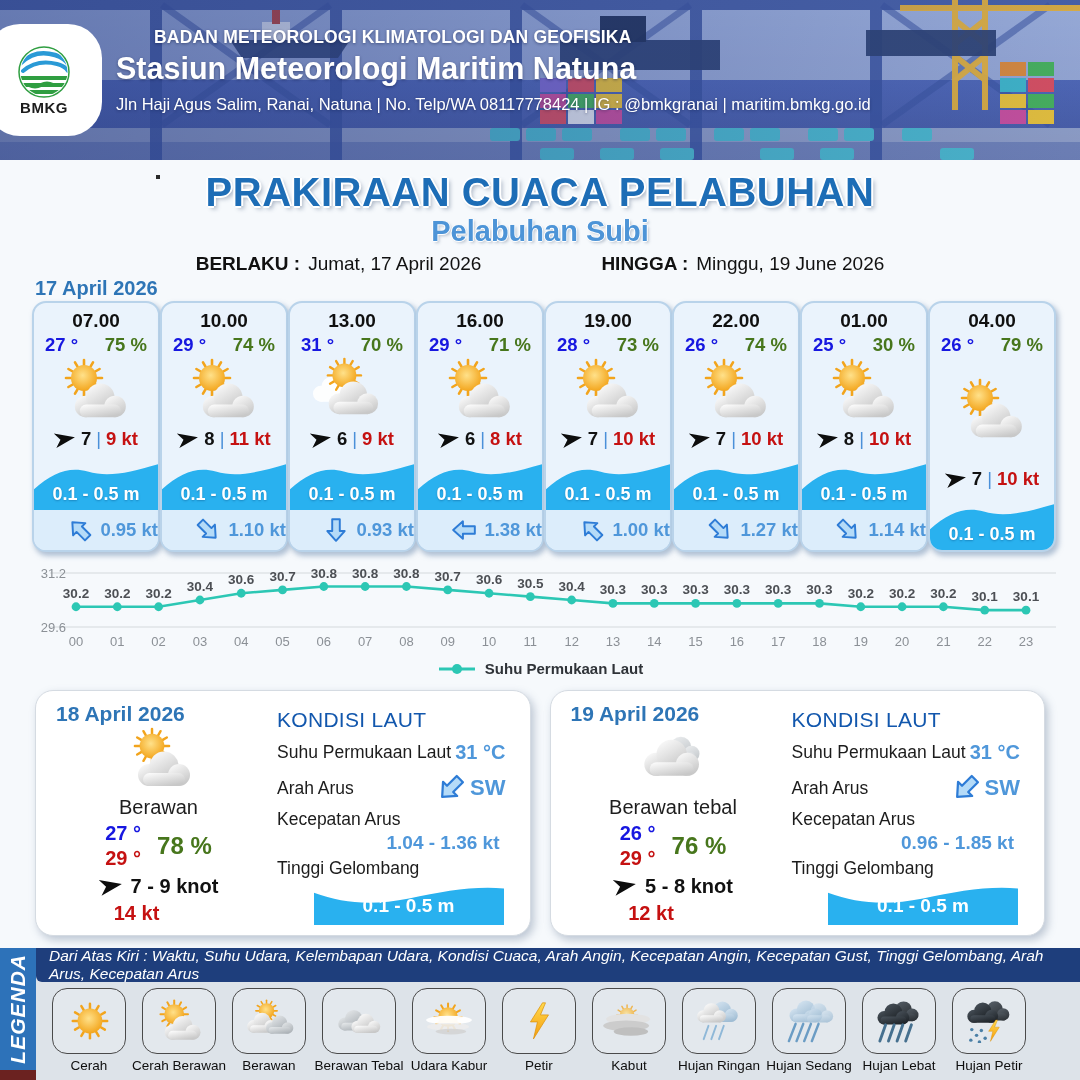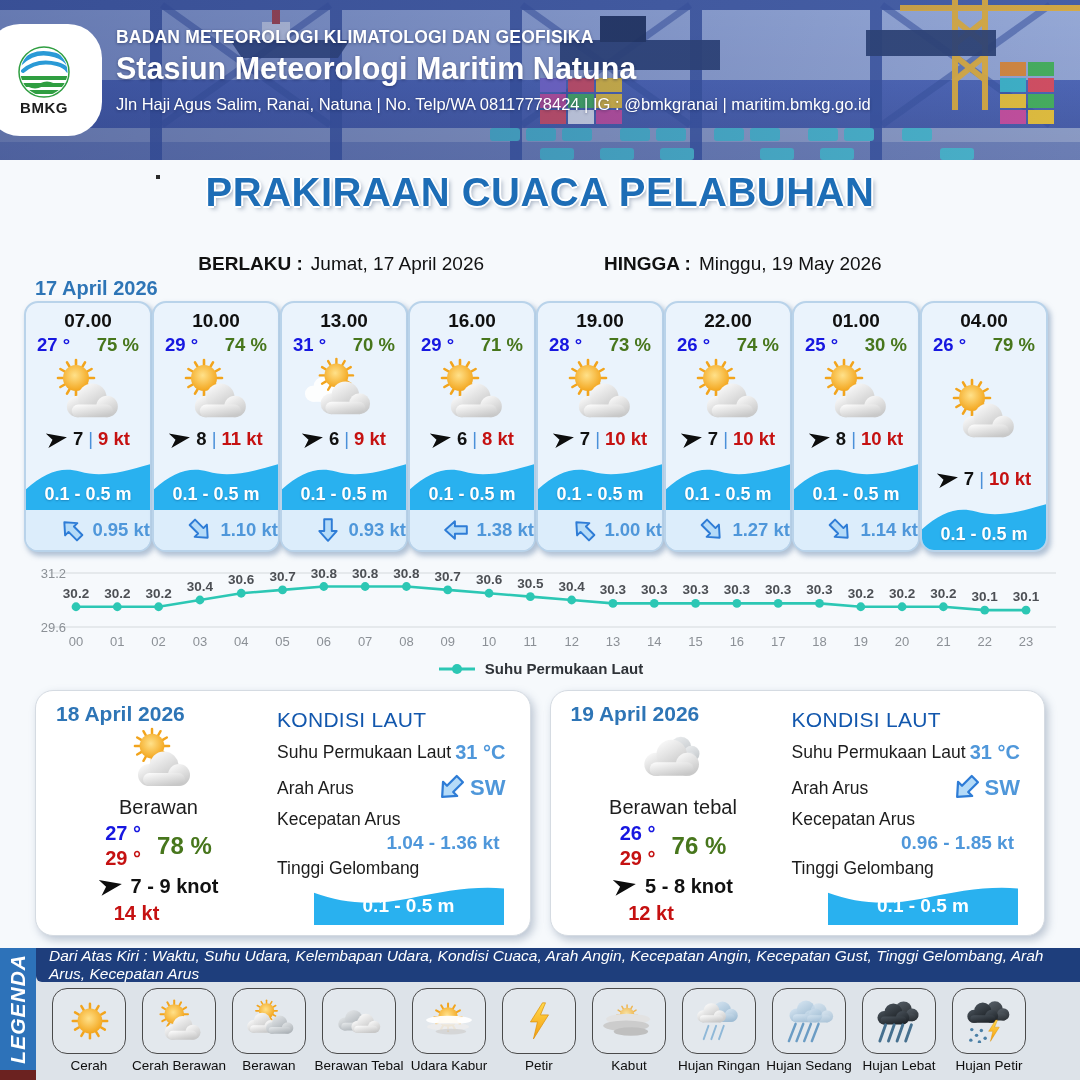--- a/index.html
+++ b/index.html
@@ -8,39 +8,39 @@
 
   
   .header{position:absolute;top:0;left:0;width:1080px;height:160px;
     background:linear-gradient(180deg,#5d78c6 0%,#4e66b4 55%,#45599f 100%);}
   .header svg.hart{position:absolute;top:0;left:0;}
   .header .shade{position:absolute;inset:0;background:linear-gradient(90deg,rgba(38,58,128,.45),rgba(38,58,128,.05));}
   .logo-pill{position:absolute;left:-14px;top:24px;width:116px;height:112px;background:#fff;
     border-radius:34px;display:flex;flex-direction:column;align-items:center;justify-content:center;z-index:3;}
   .logo-bmkg-text{font-size:15px;font-weight:bold;color:#1c1c1c;letter-spacing:.5px;margin-top:-2px;}
   .htext{position:absolute;left:116px;top:27px;color:#fff;z-index:3;text-shadow:0 1px 3px rgba(10,20,60,.45);}
-  .h-agency{font-size:17.5px;font-weight:bold;letter-spacing:.2px;}
+  .h-agency{font-size:17.5px;font-weight:bold;letter-spacing:.2px;margin-left:38px;}
   .h-station{font-size:30.5px;font-weight:bold;margin-top:3px;}
   .h-contact{font-size:16.5px;margin-top:9px;font-weight:400;}
 
   
   .title-dot{position:absolute;left:156px;top:175px;width:4px;height:4px;background:#2a2a2a;}
   .t-main{position:absolute;top:170px;left:0;width:1080px;text-align:center;
     font-size:40px;font-weight:800;color:#1d6db6;letter-spacing:.5px;
     text-shadow:-2px 0 #fff,2px 0 #fff,0 -2px #fff,0 2px #fff,3px 3px 4px rgba(80,100,130,.45);}
   .t-sub{position:absolute;top:215px;left:0;width:1080px;text-align:center;
     font-size:29px;font-weight:800;color:#4d94d7;
     text-shadow:-1px 0 #fff,1px 0 #fff,0 1px #fff,2px 2px 3px rgba(80,100,130,.35);}
   .t-dates{position:absolute;top:253px;left:0;width:1080px;display:flex;justify-content:center;gap:120px;font-size:19px;color:#111;}
   .t-dates b{font-weight:bold;}
   .t-dates .dval{margin-left:8px;font-weight:400;}
   .f-date{position:absolute;left:35px;top:277px;font-size:20px;font-weight:bold;color:#2e75b6;}
 
   
-  .cards{position:absolute;top:301px;left:24px;width:1024px;height:251px;
+  .cards{position:absolute;top:301px;left:32px;width:1024px;height:251px;
     display:grid;grid-template-columns:repeat(8,1fr);}
   .fcard{background:#eaf3fc;border:2px solid #b9d3ea;border-radius:14px;
     box-shadow:2.5px 3.5px 5px rgba(110,140,175,.5);display:flex;flex-direction:column;overflow:hidden;}
   .c-time{font-size:19px;font-weight:bold;color:#101010;text-align:center;margin-top:7px;}
   .c-th{display:flex;justify-content:space-between;padding:0 11px;font-size:18.5px;font-weight:bold;margin-top:2px;}
   .c-temp{color:#1717e0;}
   .c-hum{color:#47761c;}
   .c-icon{flex:1;display:flex;align-items:center;justify-content:center;}
   .c-wind{display:flex;align-items:center;justify-content:center;gap:5px;height:30px;font-size:18.5px;font-weight:bold;color:#111;}
   .dart svg{transform:rotate(-10deg);display:block;}
@@ -265,23 +265,24 @@
     </div>
     <div class="htext">
       <div class="h-agency">BADAN METEOROLOGI KLIMATOLOGI DAN GEOFISIKA</div>
       <div class="h-station">Stasiun Meteorologi Maritim Natuna</div>
       <div class="h-contact">Jln Haji Agus Salim, Ranai, Natuna  | No. Telp/WA 08117778424 | IG : @bmkgranai | maritim.bmkg.go.id</div>
     </div>
   </div>
 
   <div class="title-dot"></div>
   <div class="t-main">PRAKIRAAN CUACA PELABUHAN</div>
+  <div class="t-sub">Pelabuhan Subi</div>
   <div class="t-dates">
     <div><b>BERLAKU :</b><span class="dval">Jumat, 17 April 2026</span></div>
-    <div><b>HINGGA :</b><span class="dval">Minggu, 19 May 2026</span></div>
+    <div><b>HINGGA :</b><span class="dval">Minggu, 19 June 2026</span></div>
   </div>
   <div class="f-date">17 April 2026</div>
 
   <div class="cards">
 
     <div class="fcard">
       <div class="c-time">07.00</div>
       <div class="c-th">
           <span class="c-temp">27 °</span>
           <span class="c-hum">75 %</span>

